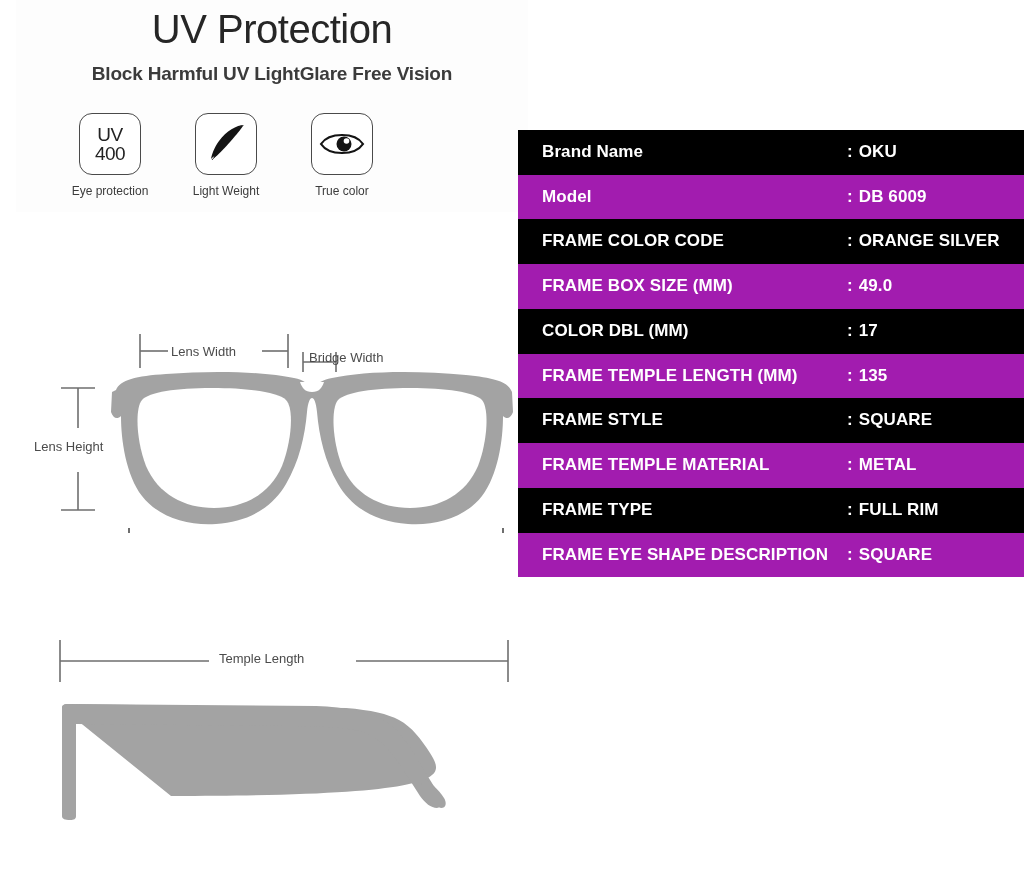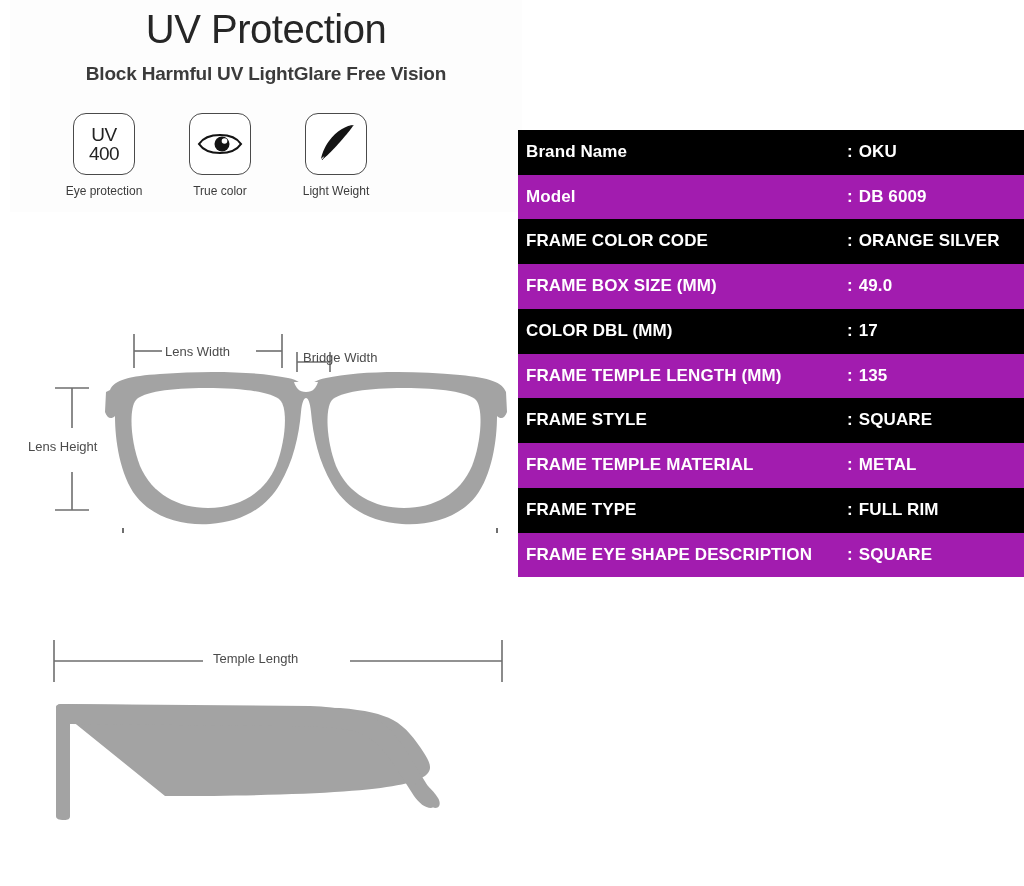--- a/index.html
+++ b/index.html
@@ -13,21 +13,21 @@
   #page {
     position: relative;
     width: 1024px;
     height: 886px;
     background: #ffffff;
   }
 
   
   #left-panel {
     position: absolute;
-    left: 10px; top: 0;
+    left: 16px; top: 0;
     width: 512px; height: 886px;
   }
 
   
   #uv-banner {
     position: absolute;
     left: 0; top: 0;
     width: 512px; height: 212px;
     background: #fdfdfd;
   }
@@ -129,21 +129,21 @@
   #spec-table td {
     color: #ffffff;
     font-weight: bold;
     font-size: 17px;
     vertical-align: middle;
     line-height: 1.22;
     letter-spacing: 0.1px;
   }
   #spec-table td.cell-label {
     width: 329px;
-    padding: 12px 8px 12px 8px;
+    padding: 12px 8px 12px 24px;
   }
   #spec-table td.cell-value {
     width: 177px;
     padding: 12px 8px 12px 0px;
   }
   .colon { display: inline-block; margin-right: 6px; }
 </style>
 </head>
 <body>
 
@@ -163,51 +163,51 @@
         <div class="feature">
           <div class="feature-box">
             <div class="uv400-text">
               <div>UV</div>
               <div>400</div>
             </div>
           </div>
           <div class="feature-caption">Eye protection</div>
         </div>
 
-
-        <div class="feature">
-          <div class="feature-box">
-            <svg width="46" height="30" viewBox="0 0 46 30">
-              <path d="M2 15 C10 3 36 3 44 15 C36 27 10 27 2 15 Z" fill="none" stroke="#141414" stroke-width="2.2"></path>
-              <circle cx="25" cy="15" r="7.5" fill="#141414"></circle>
-              <circle cx="27.5" cy="12" r="2.8" fill="#ffffff"></circle>
-            </svg>
-          </div>
-          <div class="feature-caption">True color</div>
-        </div>
 
         <div class="feature">
           <div class="feature-box">
             <svg width="44" height="44" viewBox="0 0 44 44">
               <g fill="#141414">
                 <path d="M40 3 C33 3 22 9 15 19 C10 26 8 32 7 37 L11 33 C13 28 16 22 21 16 C27 9 34 5 40 3 Z"></path>
                 <path d="M40 3 C34 4 25 9 19 17 C14 23 11 30 9 35 L12 33 C14 28 18 21 23 15 C28 9 35 5 40 3 Z"></path>
                 <path d="M39.5 3.2 C30 6 21 14 16 22 C12.5 28 10.5 33 9.5 36.5 C14 33 20 27 26 20 C32 13 37 7 39.5 3.2 Z"></path>
               </g>
               <g stroke="#141414" stroke-width="0.8">
                 <path d="M13 32 L8 38"></path>
                 <path d="M15 28 L9.5 33"></path>
                 <path d="M18 24 L12 28"></path>
                 <path d="M21 20 L15 23"></path>
                 <path d="M25 16 L19 18"></path>
                 <path d="M29 12 L23 13.5"></path>
               </g>
             </svg>
           </div>
           <div class="feature-caption">Light Weight</div>
+        </div>
+
+        <div class="feature">
+          <div class="feature-box">
+            <svg width="46" height="30" viewBox="0 0 46 30">
+              <path d="M2 15 C10 3 36 3 44 15 C36 27 10 27 2 15 Z" fill="none" stroke="#141414" stroke-width="2.2"></path>
+              <circle cx="25" cy="15" r="7.5" fill="#141414"></circle>
+              <circle cx="27.5" cy="12" r="2.8" fill="#ffffff"></circle>
+            </svg>
+          </div>
+          <div class="feature-caption">True color</div>
         </div>
 
       </div>
     </div>
 
     <div id="front-diagram">
       <svg width="512" height="260" viewBox="0 0 512 260">
 
         <path fill="#a3a3a3" d="M100,90
                  C104,80 120,76 150,74

